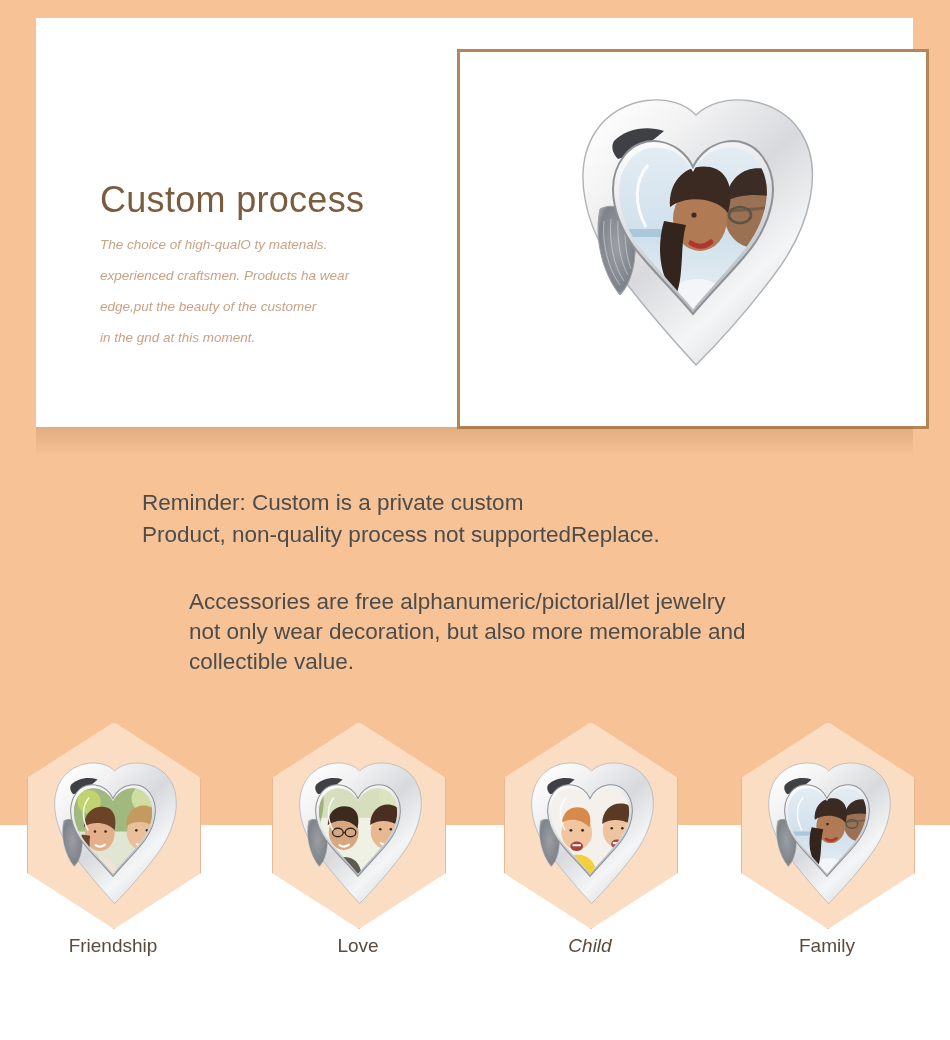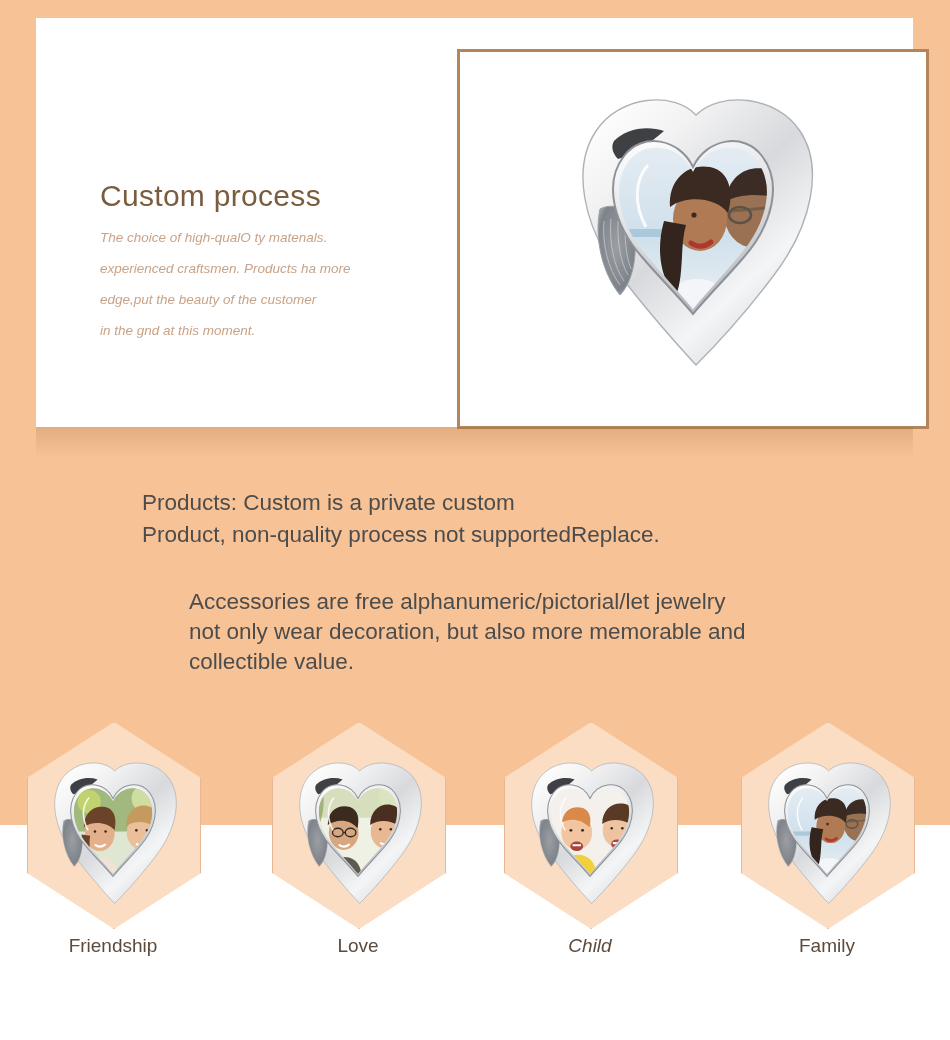--- a/index.html
+++ b/index.html
@@ -22,21 +22,21 @@
   }
   .hero-card::after{
     content:"";position:absolute;left:0;top:409px;width:877px;height:30px;
     background:linear-gradient(to bottom,rgba(150,95,45,.22),rgba(150,95,45,0));
     pointer-events:none;
   }
 
   
   .hero-text{position:absolute;left:64px;top:160px;width:350px;}
   .hero-title{
-    font-size:30px;color:#7a5c3e;letter-spacing:.3px;
+    font-size:36px;color:#7a5c3e;letter-spacing:.3px;
     margin:0 0 8px 0;font-weight:400;line-height:1.2;
   }
   .hero-lines{margin:0;padding:0;list-style:none;}
   .hero-lines li{
     font-size:13.5px;color:#c9a286;line-height:31px;white-space:nowrap;font-style:italic;
   }
 
   
   .product-frame{
     position:absolute;left:421px;top:31px;width:472px;height:380px;
@@ -83,21 +83,21 @@
 <body>
 
 <div class="bottom-band"></div>
 
 <div class="hero-card">
 
   <div class="hero-text">
     <h1 class="hero-title">Custom process</h1>
     <ul class="hero-lines">
       <li>The choice of high-qualO ty matenals.</li>
-      <li>experienced craftsmen. Products ha more</li>
+      <li>experienced craftsmen. Products ha wear</li>
       <li>edge,put the beauty of the customer</li>
       <li>in the gnd at this moment.</li>
     </ul>
   </div>
 
   <div class="product-frame">
     <div class="product-stage">
 
       <svg class="bead" width="330" height="285" viewBox="0 0 330 285" aria-hidden="true">
         <defs>
@@ -184,21 +184,21 @@
         </g>
 
         <path d="M120,68 C106,84 106,108 118,130" stroke="#ffffff" stroke-width="3" fill="none" opacity="0.85"></path>
       </svg>
 
     </div>
   </div>
 </div>
 
 <div class="reminder">
-  <p>Products: Custom is a private custom</p>
+  <p>Reminder: Custom is a private custom</p>
   <p>Product, non-quality process not supportedReplace.</p>
   <div class="gap"></div>
   <p class="para2">Accessories are free alphanumeric/pictorial/let jewelry</p>
   <p class="para2">not only wear decoration, but also more memorable and</p>
   <p class="para2">collectible value.</p>
 </div>
 
 <div class="thumbs">
 
   <div class="thumb" style="left:27px;">

